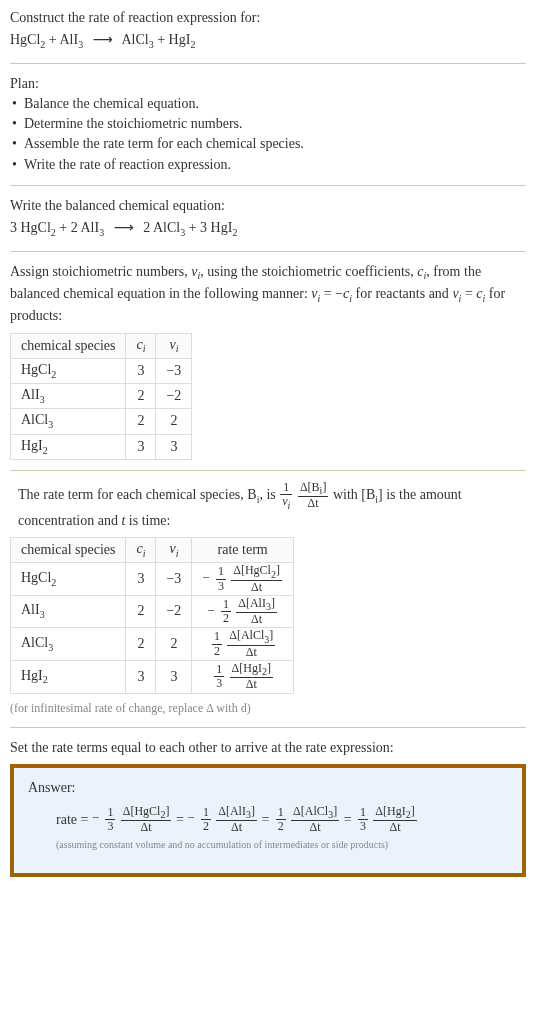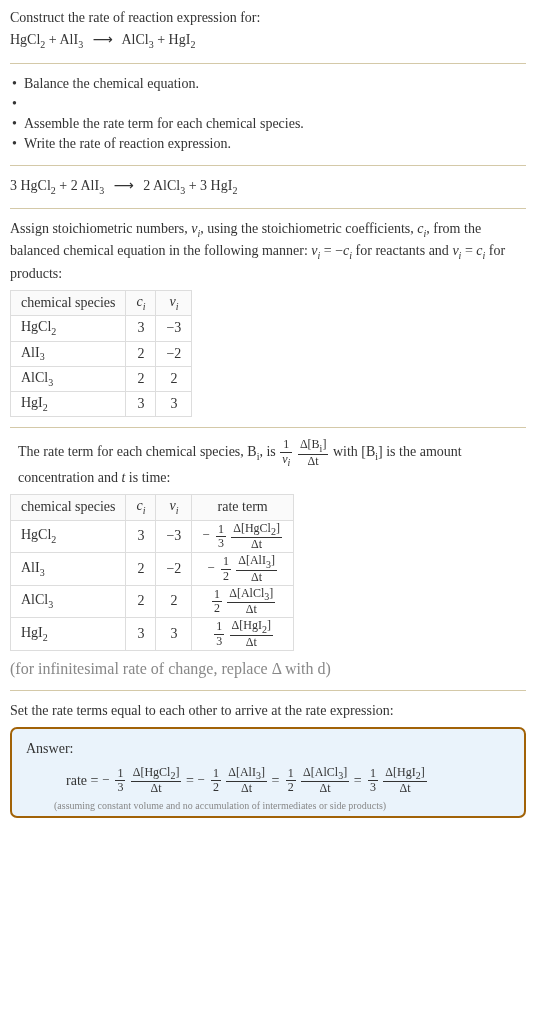--- a/index.html
+++ b/index.html
@@ -47,34 +47,34 @@
     font-size: 12px;
     line-height: 1.1;
     margin: 0 1px;
   }
   .frac .num { display: block; padding: 0 2px; }
   .frac .den { display: block; border-top: 1px solid #333; padding: 0 2px; }
   .rateterm { white-space: nowrap; font-size: 13px; }
   .neg { margin-right: 2px; }
   .note {
     color: #888;
-    font-size: 16px;
+    font-size: 12px;
     margin-top: 2px;
   }
 
   .answer-box {
     background: #eaf3fb;
-    border: 2px solid #a16207;
-    border-radius: 7px;
-    padding: 10px 14px 2px 14px;
+    border: 4px solid #a16207;
+    border-radius: 0;
+    padding: 10px 14px 20px 14px;
     margin-top: 6px;
   }
   .answer-title { margin-bottom: 6px; }
   .answer-eq {
-    margin-left: 40px;
+    margin-left: 28px;
     font-size: 14px;
     line-height: 1.8;
     white-space: normal;
   }
   .answer-note {
     color: #888;
     font-size: 10px;
     margin-left: 28px;
     margin-top: 4px;
   }
@@ -93,42 +93,45 @@
     <span class="arrow">⟶</span>
     <span>AlCl</span><span class="sub">3</span>
     <span> + </span>
     <span>HgI</span><span class="sub">2</span>
   </div>
 </div>
 
 <hr class="sep">
 
 <div class="section">
+  <div>Plan:</div>
   <div class="bullets">
     <div class="bullet-row">
         <span class="bullet-dot">•</span>
         <span>Balance the chemical equation.</span>
       </div>
     <div class="bullet-row">
         <span class="bullet-dot">•</span>
+        <span>Determine the stoichiometric numbers.</span>
       </div>
     <div class="bullet-row">
         <span class="bullet-dot">•</span>
         <span>Assemble the rate term for each chemical species.</span>
       </div>
     <div class="bullet-row">
         <span class="bullet-dot">•</span>
         <span>Write the rate of reaction expression.</span>
       </div>
   </div>
 </div>
 
 <hr class="sep">
 
 <div class="section">
+  <div>Write the balanced chemical equation:</div>
   <div class="eqline">
     <span>3 </span><span>HgCl</span><span class="sub">2</span>
     <span> + </span>
     <span>2 </span><span>AlI</span><span class="sub">3</span>
     <span class="arrow">⟶</span>
     <span> 2 </span><span>AlCl</span><span class="sub">3</span>
     <span> + </span>
     <span>3 </span><span>HgI</span><span class="sub">2</span>
   </div>
 </div>

